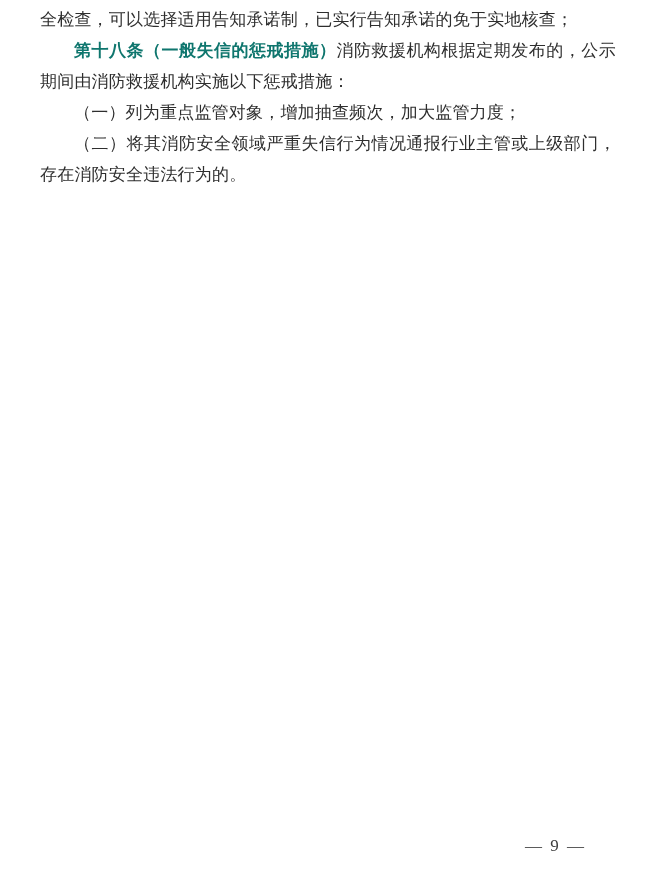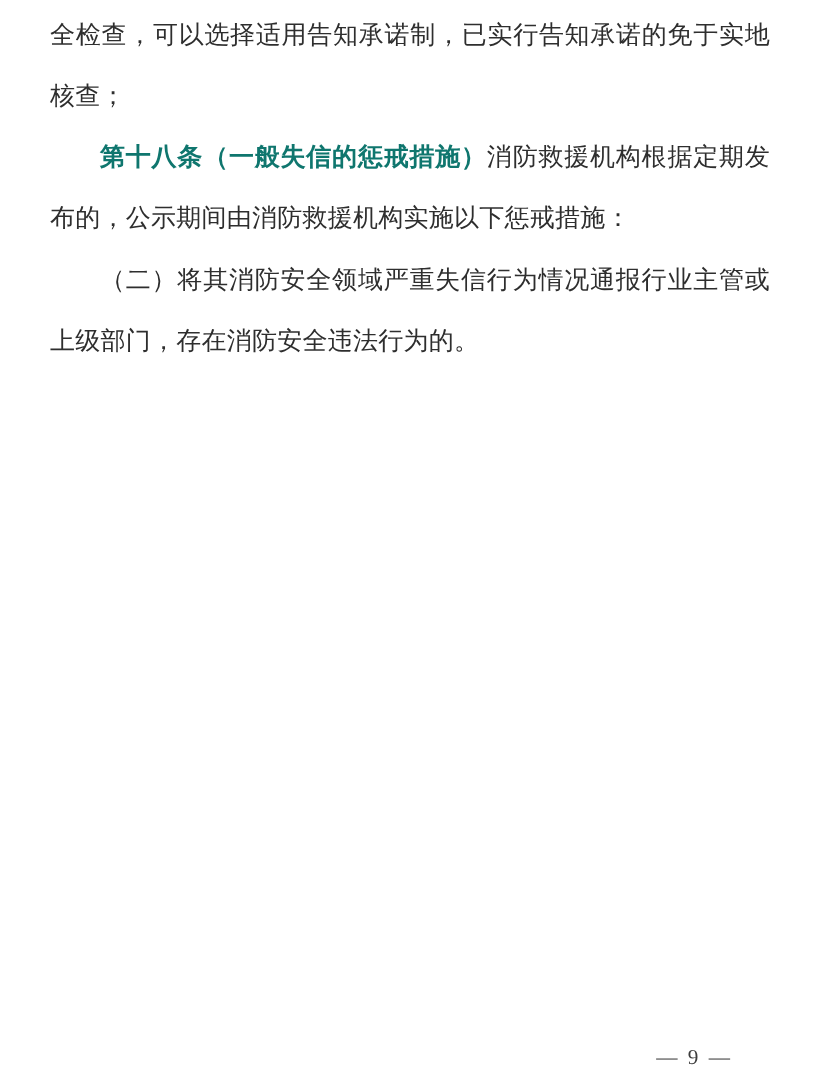--- a/index.html
+++ b/index.html
@@ -16,22 +16,22 @@
     font-family: "Liberation Serif", serif;
   }
   .content {
     position: absolute;
     top: 4px;
     left: 40px;
     width: 576px;
   }
   .para {
     margin: 0;
-    font-size: 20px;
-    line-height: 49px;
+    font-size: 17px;
+    line-height: 31px;
     color: #2e2e2e;
     text-align: justify;
     text-justify: inter-character;
     letter-spacing: 0.2px;
     word-break: break-all;
   }
   .para.indent {
     text-indent: 2em;
   }
   .article-lead {
@@ -48,16 +48,17 @@
     font-family: "Liberation Serif", serif;
   }
 </style>
 </head>
 <body>
 
 <div class="page">
   <div class="content" id="doc-body">
       <p class="para continuation"><span>全检查，可以选择适用告知承诺制，已实行告知承诺的免于实地核查；</span></p>
       <p class="para indent"><b class="article-lead">第十八条（一般失信的惩戒措施）</b><span>消防救援机构根据定期发布的，公示期间由消防救援机构实施以下惩戒措施：</span></p>
+      <p class="para indent"><span>（一）列为重点监管对象，增加抽查频次，加大监管力度；</span></p>
       <p class="para indent"><span>（二）将其消防安全领域严重失信行为情况通报行业主管或上级部门，存在消防安全违法行为的。</span></p>
     </div>
   <div class="footer">— 9 —</div>
 </div>
 
 </body></html>

